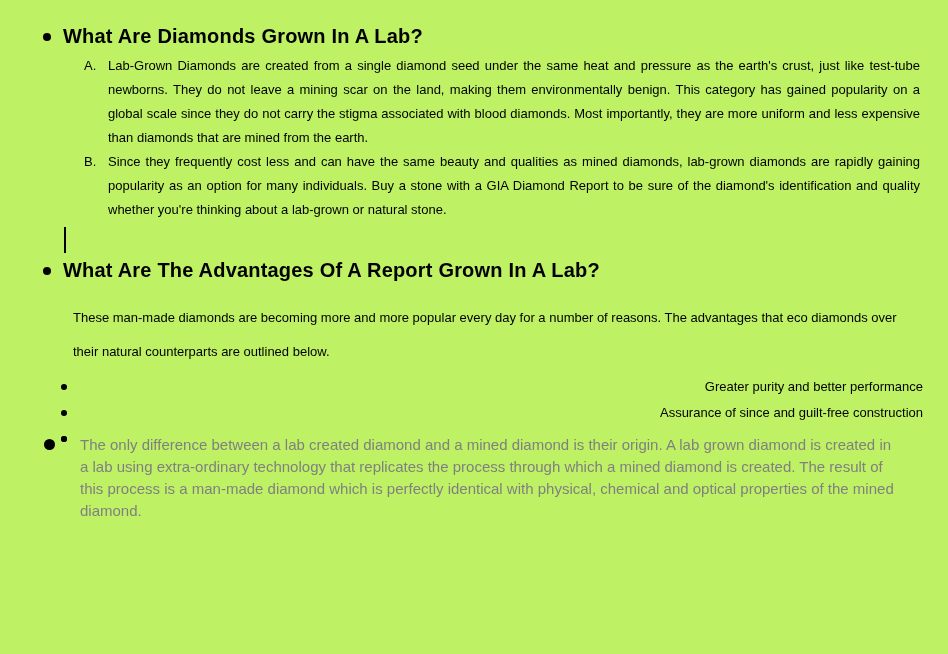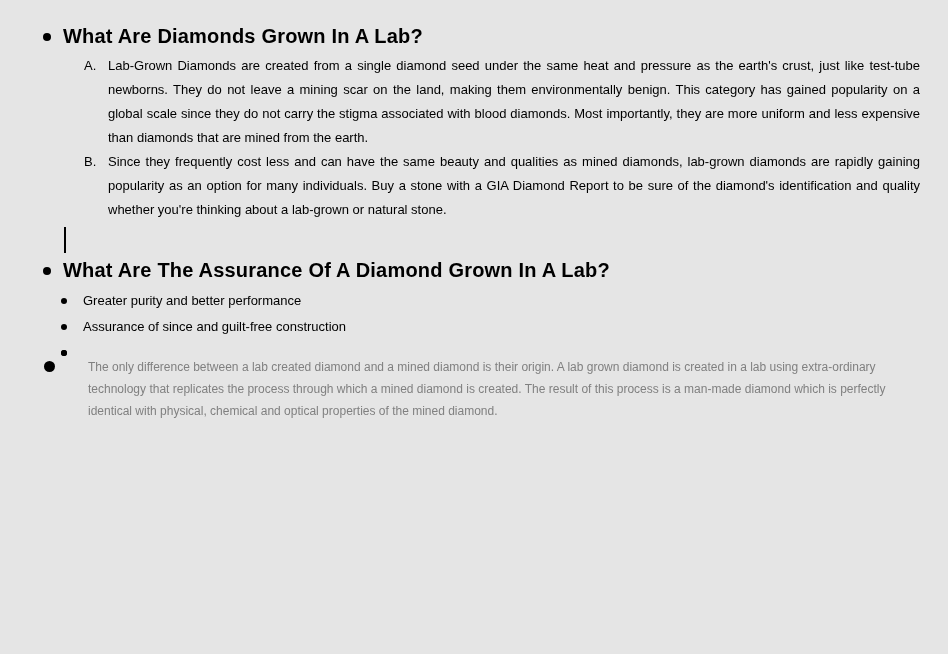--- a/index.html
+++ b/index.html
@@ -1,19 +1,19 @@
 <!DOCTYPE html>
 <html><head>
 <meta charset="utf-8">
 <style>
   html,body { margin:0; padding:0; background:#ffffff; }
   .doc {
     position:relative;
     width:948px; height:654px;
-    background:#e5e5e5;
+    background:#bef264;
     color:#000000;
     font-family:"Liberation Sans", sans-serif;
     overflow:hidden;
   }
   
   .h-row { display:flex; align-items:center; }
   .h-bullet {
     width:8px; height:8px; border-radius:50%;
     background:#000; flex:0 0 auto; margin-right:12px;
   }
@@ -42,39 +42,39 @@
   }
   @keyframes blink { 0%,60% {opacity:1;} 61%,100% {opacity:1;} }
 
   
   .intro {
     margin:18px 0 0 73px; width:847px;
     font-size:13px; line-height:34px;
   }
 
   
-  .adv-list { margin:5px 0 0 0; padding:0; list-style:none; }
+  .adv-list { margin:5px 0 0 0; padding:0; list-style:none;text-align:right; }
   .adv-item {
     position:relative;
     margin-left:83px; width:840px;
     font-size:13px; line-height:26px;
   }
   .adv-dot {
     position:absolute; left:-22px; top:10px;
     width:6px; height:6px; border-radius:50%; background:#000;
   }
 
   
   .note-row { position:relative; margin:4px 0 0 72px; width:836px; }
   .note-bullet {
     position:absolute; left:-28px; top:5px;
     width:11px; height:11px; border-radius:50%; background:#000;
   }
   .note {
-    margin:16px; font-size:12px; line-height:22px;
+    margin:8px; font-size:15px; line-height:22px;
     color:#808080;
   }
 </style>
 </head>
 <body>
 
 <div class="doc">
 
   <div class="h-row h1-row">
     <span class="h-bullet"></span>
@@ -89,23 +89,24 @@
     <div class="alpha-item">
       <span class="alpha-label">B.</span>
       <span>Since they frequently cost less and can have the same beauty and qualities as mined diamonds, lab-grown diamonds are rapidly gaining popularity as an option for many individuals. Buy a stone with a GIA Diamond Report to be sure of the diamond's identification and quality whether you're thinking about a lab-grown or natural stone.</span>
     </div>
   </div>
 
   <div class="caret"></div>
 
   <div class="h-row h2-row">
     <span class="h-bullet"></span>
-    <h2>What Are The Assurance Of A Diamond Grown In A Lab?</h2>
+    <h2>What Are The Advantages Of A Report Grown In A Lab?</h2>
   </div>
 
+  <p class="intro">These man-made diamonds are becoming more and more popular every day for a number of reasons. The advantages that eco diamonds over their natural counterparts are outlined below.</p>
 
   <ul class="adv-list">
     <li class="adv-item">
       <span class="adv-dot"></span>
       <span>Greater purity and better performance</span>
     </li>
     <li class="adv-item">
       <span class="adv-dot"></span>
       <span>Assurance of since and guilt-free construction</span>
     </li>

